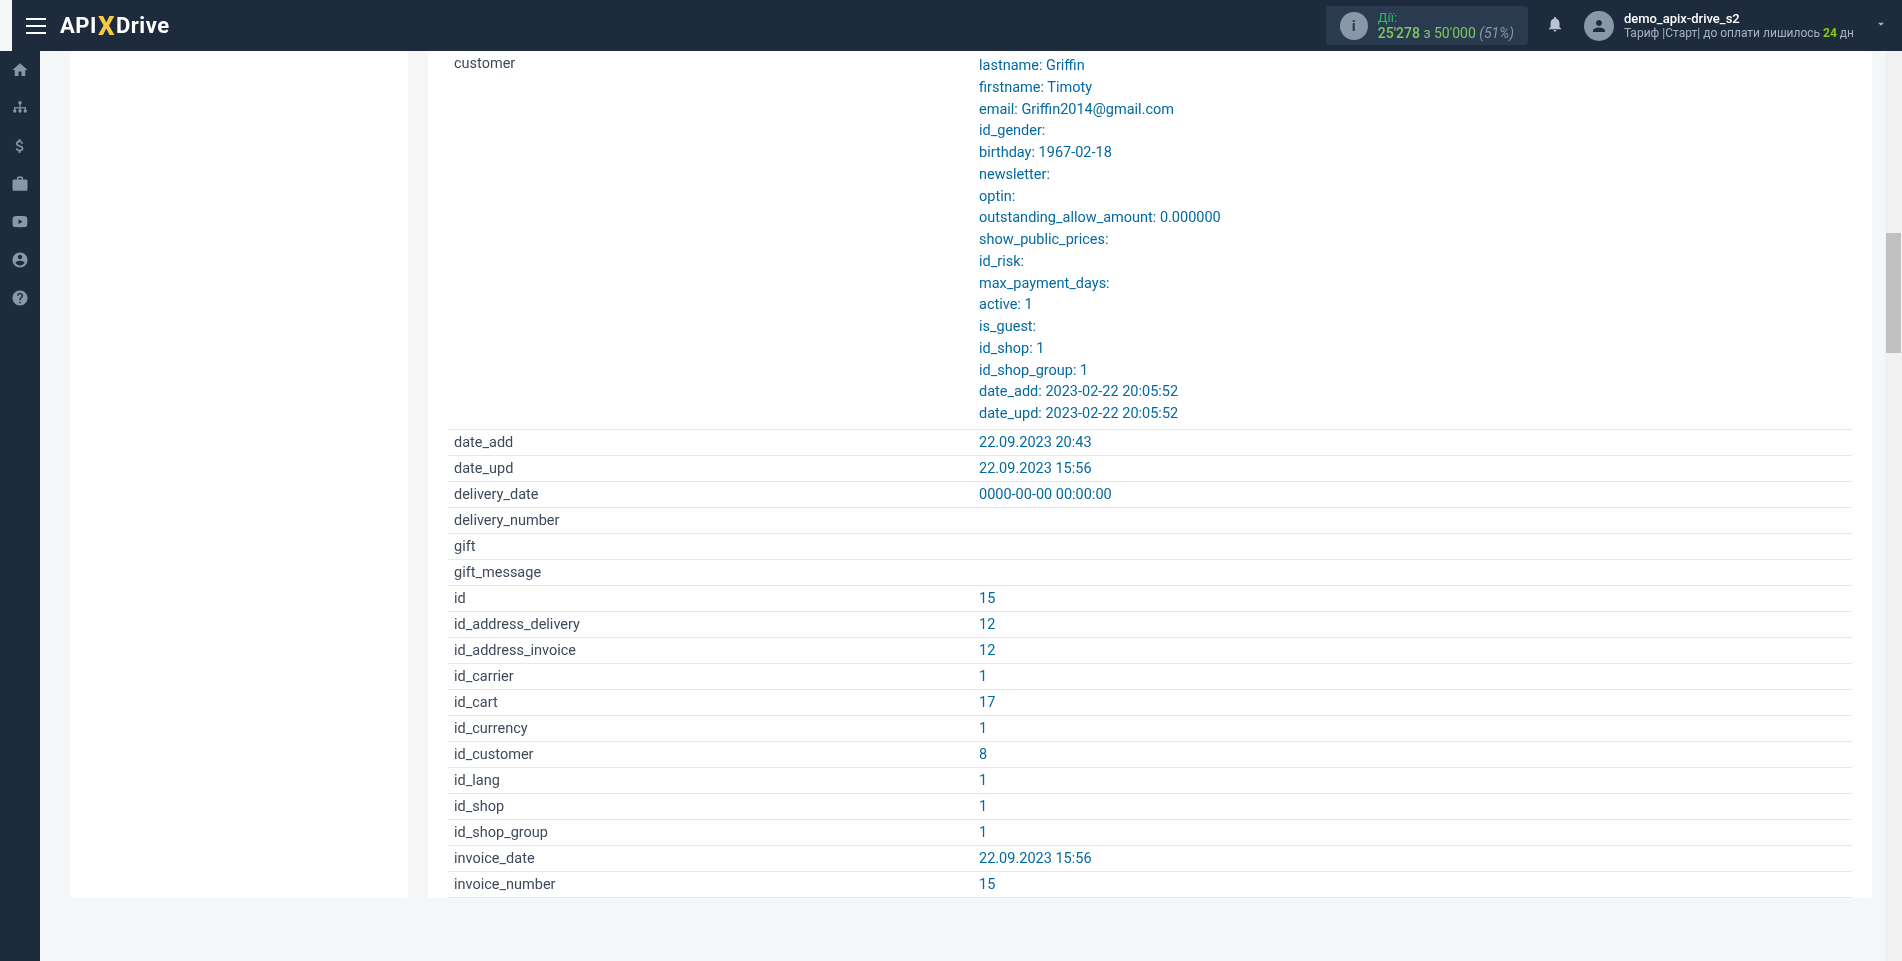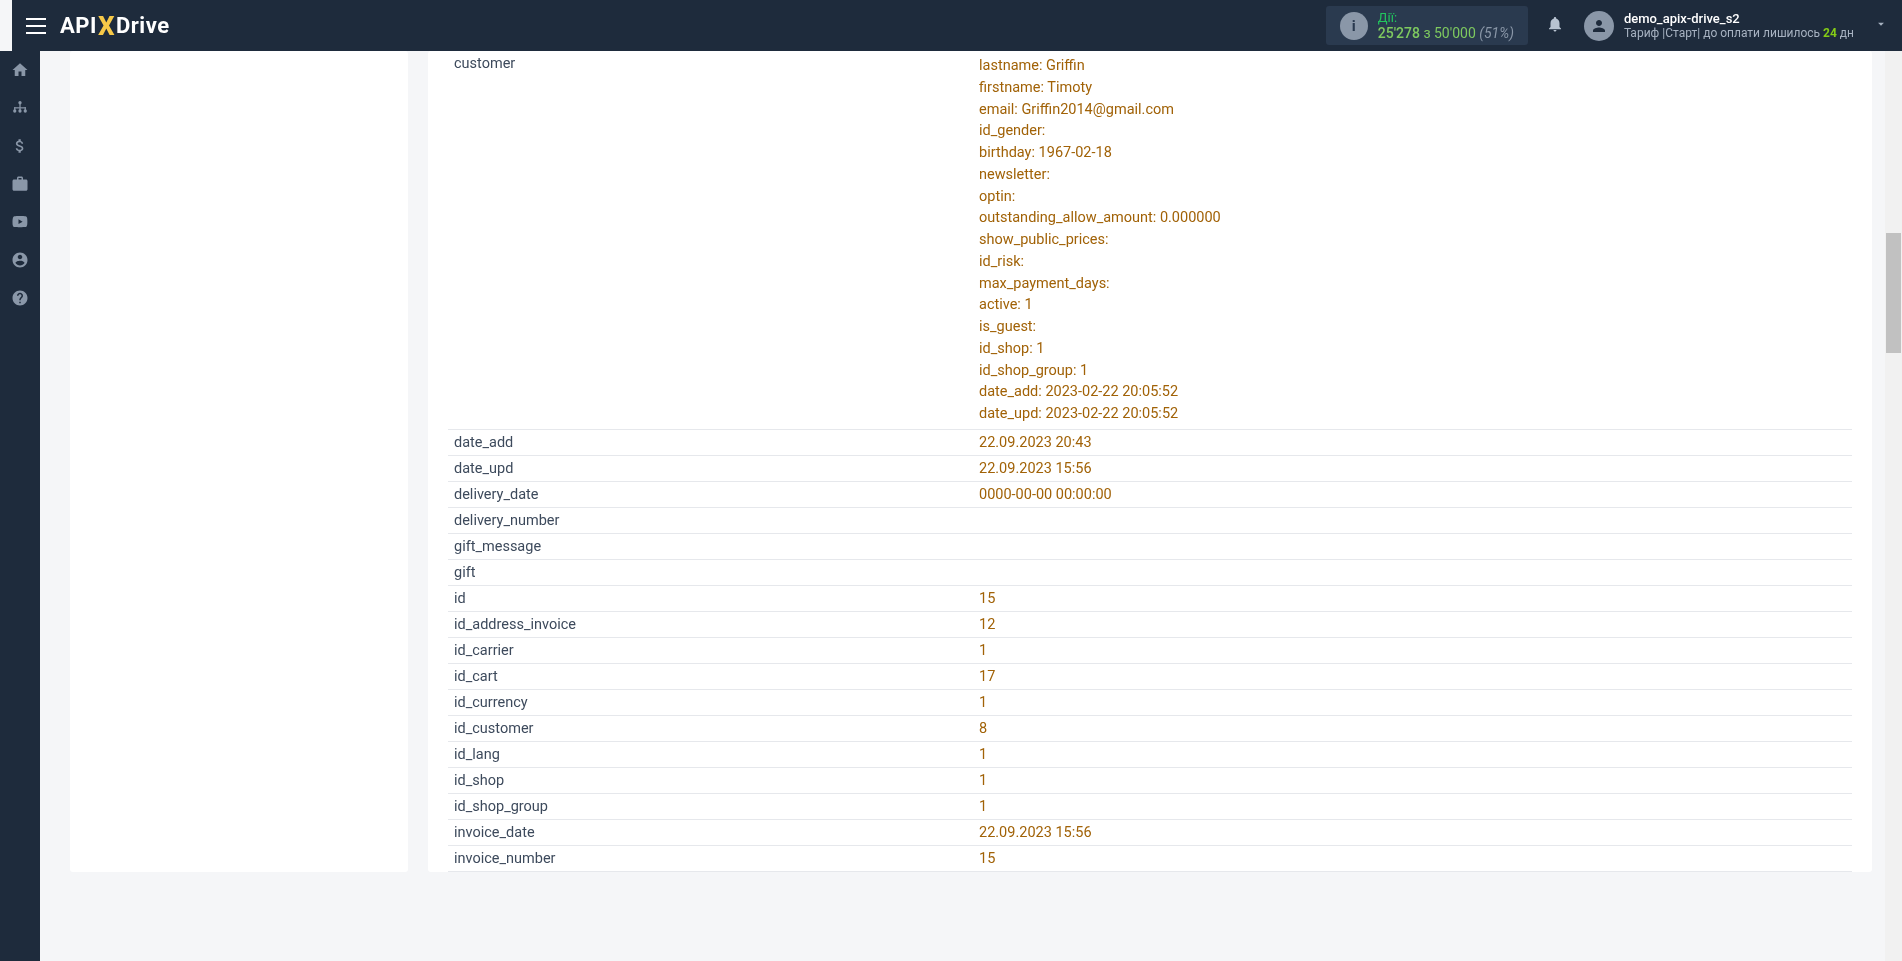--- a/index.html
+++ b/index.html
@@ -34,21 +34,21 @@
 .sidebar-item svg { width: 18px; height: 18px; fill: currentColor; }
 
 .main { margin-left: 40px; margin-top: 51px; padding: 0 30px; display: flex; gap: 20px; }
 .left-panel { width: 338px; background: #fff; min-height: 740px; border-radius: 3px; }
 .right-panel { flex: 1; background: #fff; min-height: 740px; border-radius: 3px; padding: 0 20px; }
 
 .data-table { width: 100%; border-collapse: collapse; }
 .data-table tr { border-bottom: 1px solid #e6e8ec; }
 .data-table td { padding: 4px 6px; font-size: 14.5px; color: #3d4a5c; vertical-align: top; }
 .data-table td.key { width: 525px; }
-.data-table td.val { color: #a16207; }
+.data-table td.val { color: #0369a1; }
 .multiline { line-height: 1.5; }
 
 .scrollbar { position: fixed; right: 0; top: 51px; bottom: 0; width: 17px; background: #f1f1f1; }
 .scrollbar-thumb { position: absolute; right: 1px; width: 15px; background: #c1c1c1; border-radius: 0; top: 20%; height: 120px; }
 </style>
 </head>
 <body>
 
 <div class="header">
   <div class="menu-toggle">
@@ -166,32 +166,36 @@
           </tr>
           <tr>
             <td class="key">delivery_date</td>
             <td class="val">0000-00-00 00:00:00</td>
           </tr>
           <tr>
             <td class="key">delivery_number</td>
             <td class="val"></td>
           </tr>
           <tr>
+            <td class="key">gift</td>
+            <td class="val"></td>
+          </tr>
+          <tr>
             <td class="key">gift_message</td>
             <td class="val"></td>
           </tr>
           <tr>
-            <td class="key">gift</td>
-            <td class="val"></td>
-          </tr>
-          <tr>
             <td class="key">id</td>
             <td class="val">15</td>
           </tr>
           <tr>
+            <td class="key">id_address_delivery</td>
+            <td class="val">12</td>
+          </tr>
+          <tr>
             <td class="key">id_address_invoice</td>
             <td class="val">12</td>
           </tr>
           <tr>
             <td class="key">id_carrier</td>
             <td class="val">1</td>
           </tr>
           <tr>
             <td class="key">id_cart</td>
             <td class="val">17</td>

